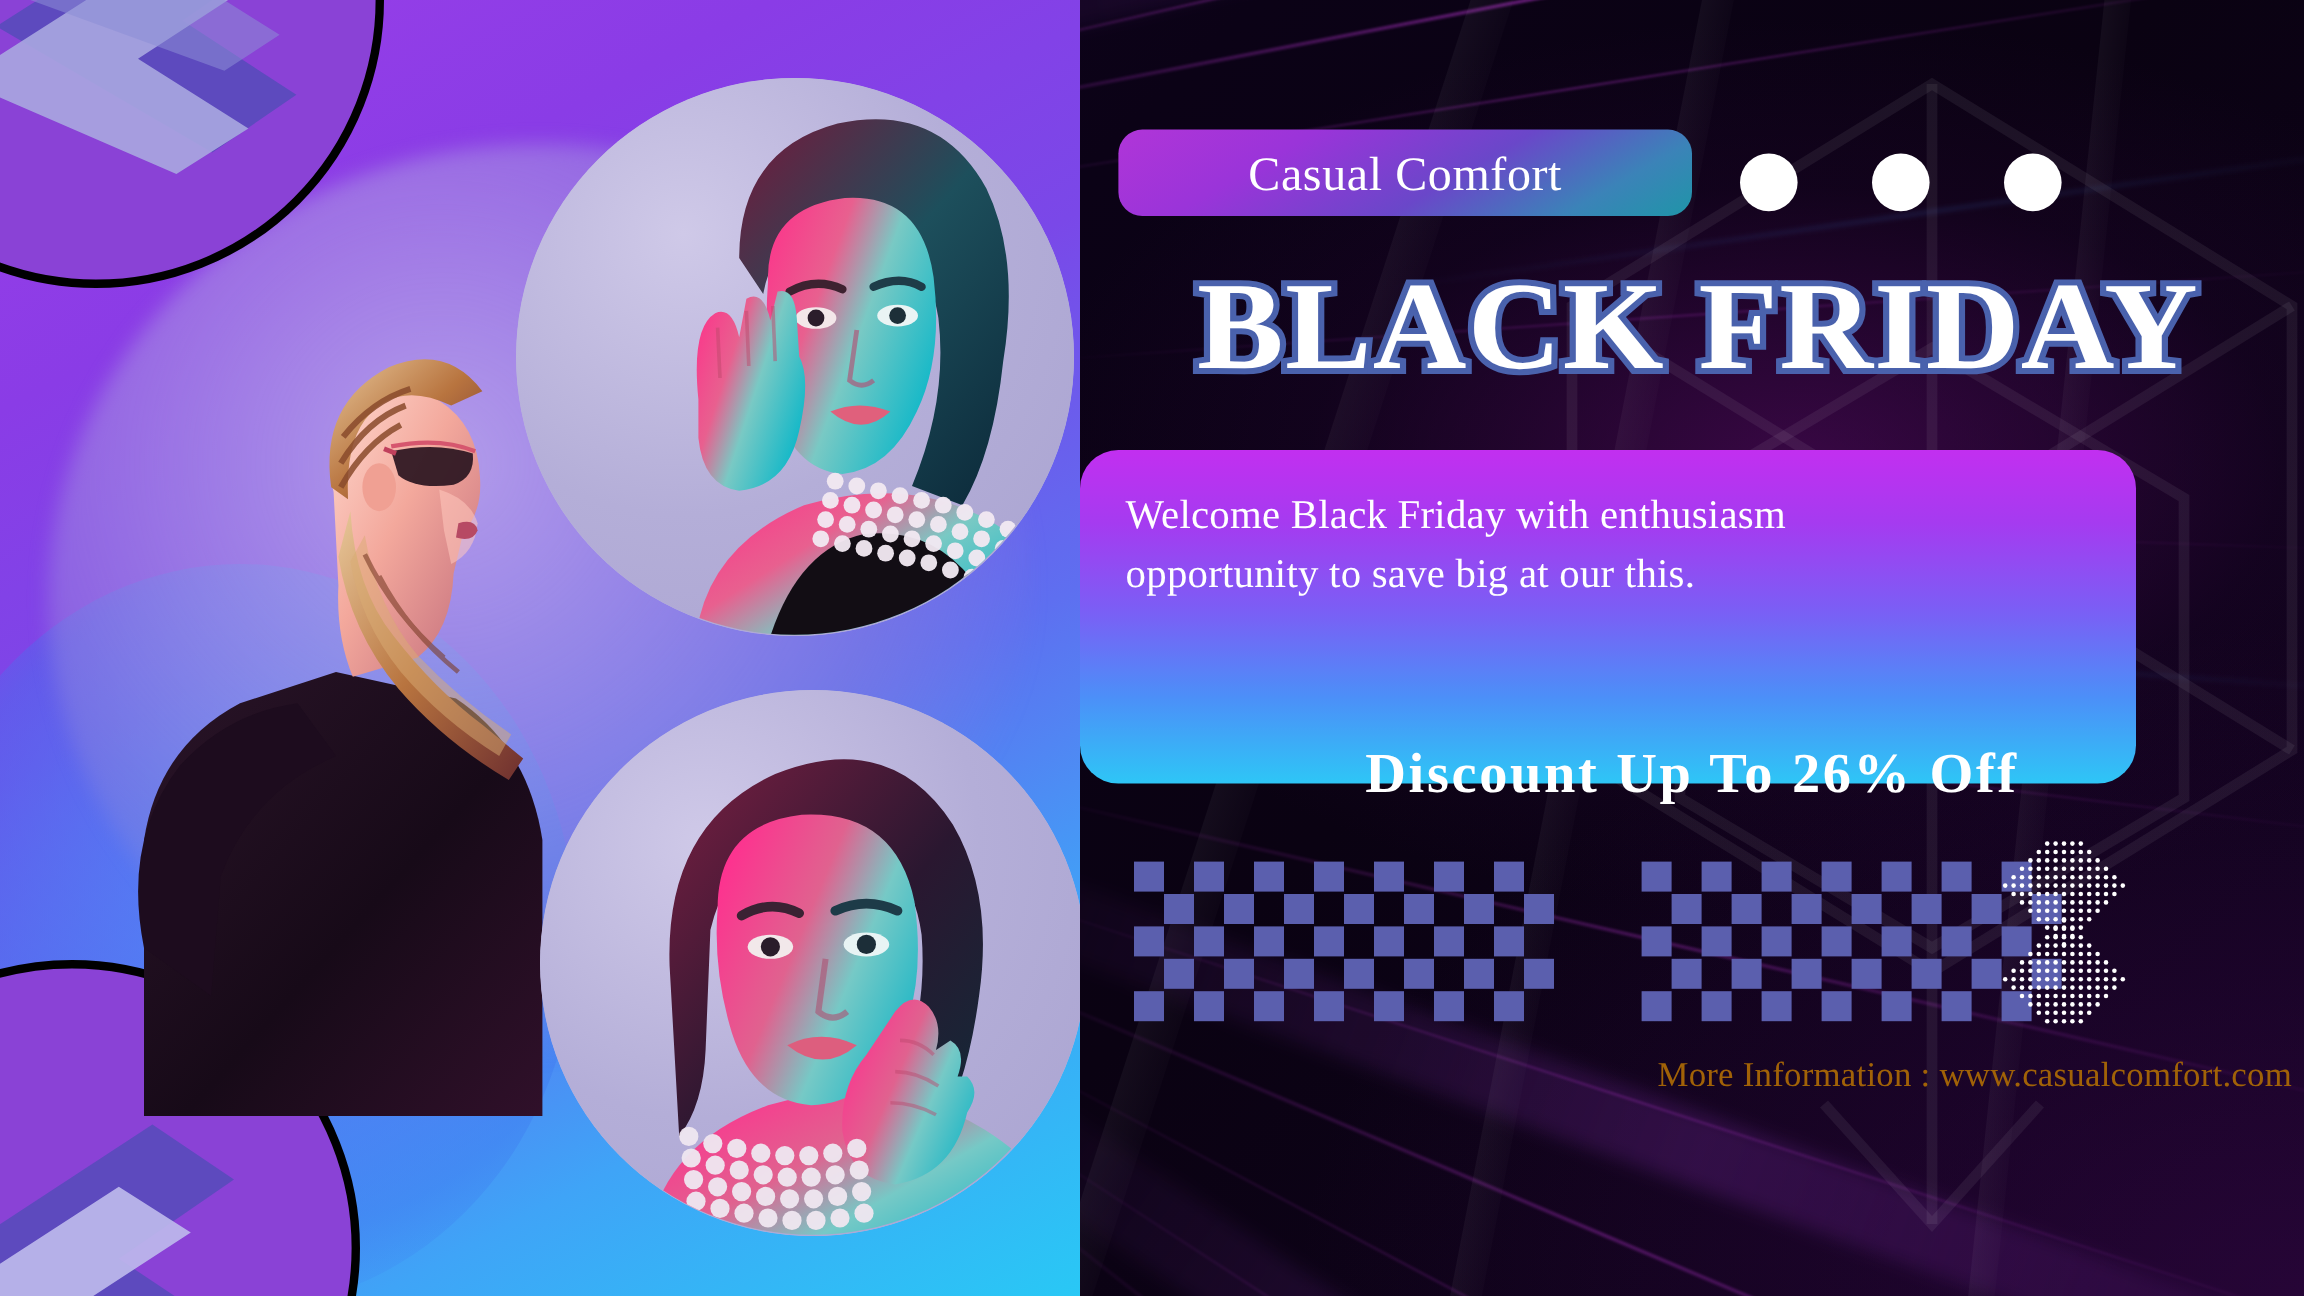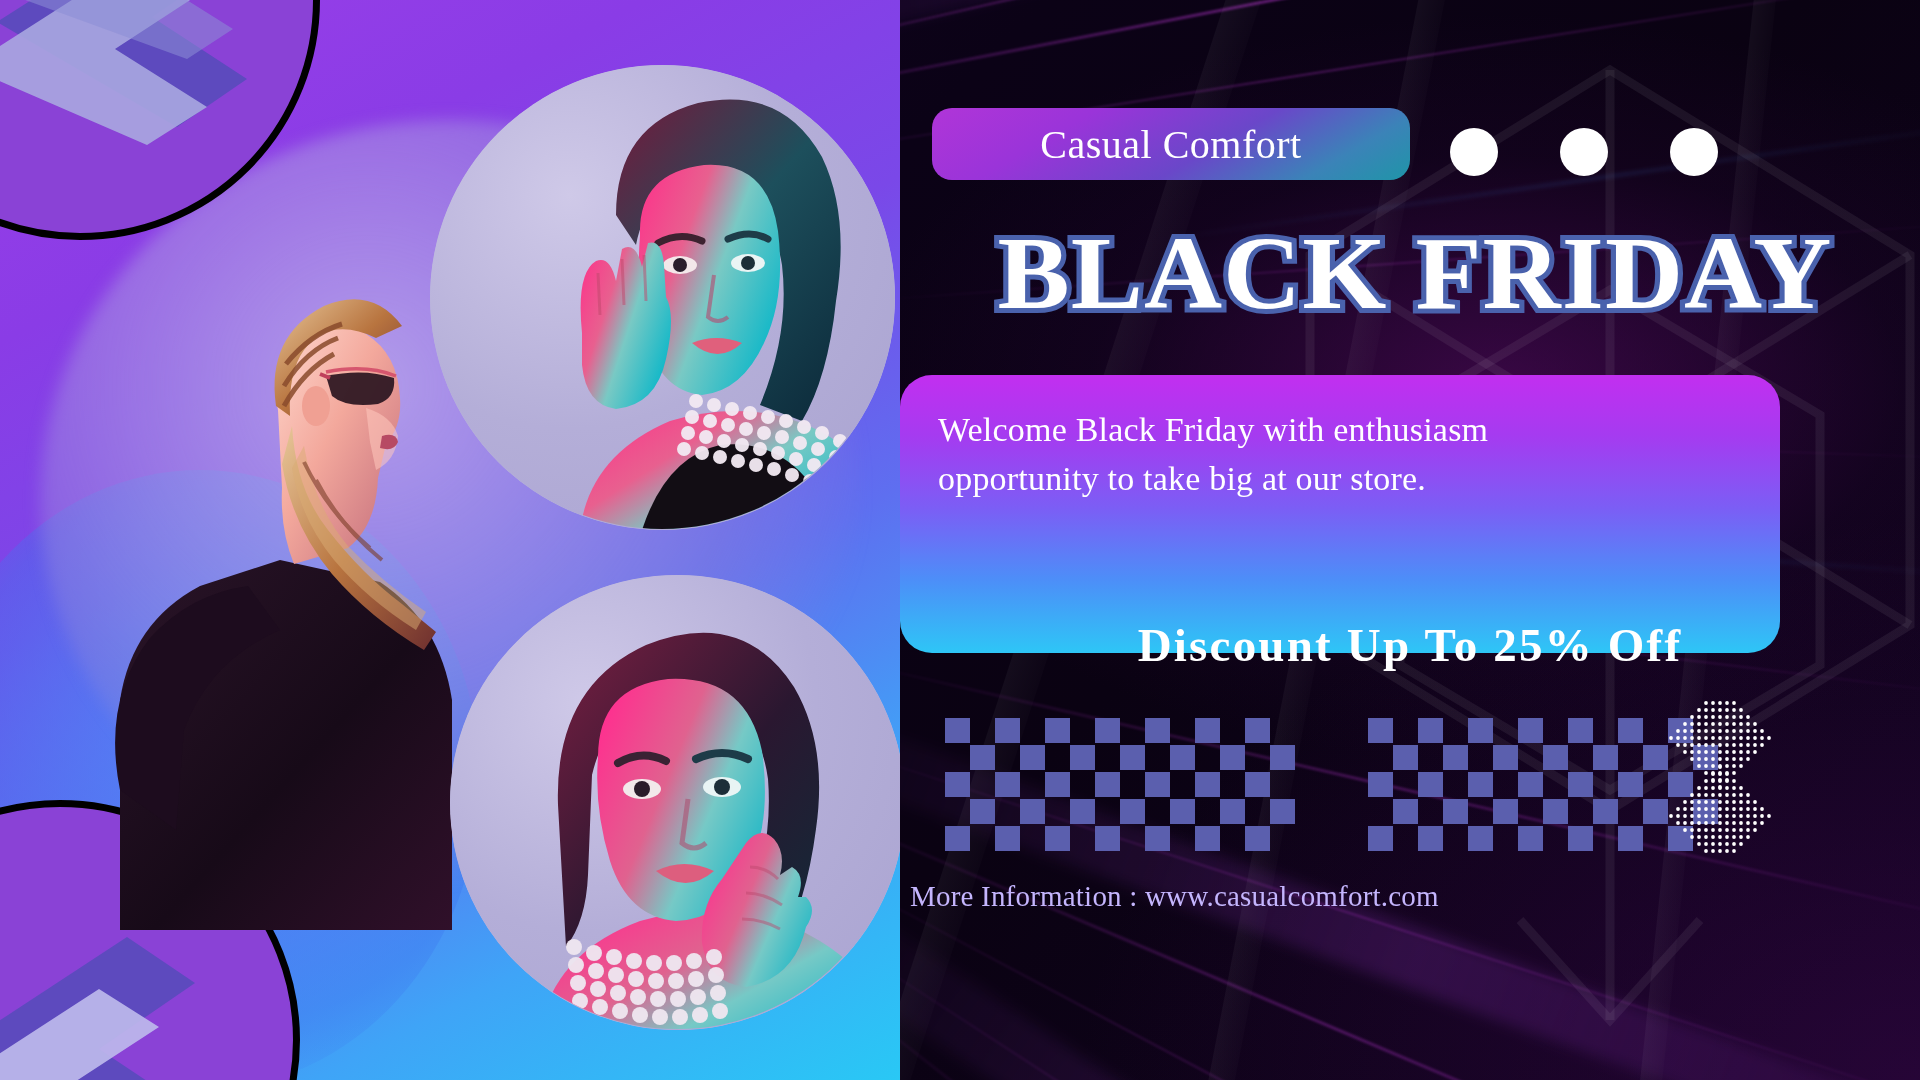--- a/index.html
+++ b/index.html
@@ -177,22 +177,22 @@
     width:350px;
   }
   .check-cell { width:25px; height:25px; }
   .check-cell.on { background:#5b5fae; }
 
   
   .diamond-orn { position:absolute; left:740px; top:700px; width:120px; height:155px; }
 
   .footer {
     position:absolute; left:-10px; top:880px; width:1000px;
-    text-align:left;
-    color:#c4b5fd;
+    text-align:right;
+    color:#a16207;
     font-size:29px; font-weight:400;
     letter-spacing:0.2px;
     white-space:nowrap;
   }
 </style>
 </head>
 <body>
 
 <div id="poster">
 
@@ -449,24 +449,24 @@
     <div class="dots">
       <span class="dot"></span>
       <span class="dot"></span>
       <span class="dot"></span>
     </div>
 
     <div class="headline">BLACK FRIDAY</div>
 
     <div class="desc-card">
       <div class="desc-text">Welcome Black Friday with enthusiasm</div>
-      <div class="desc-text">opportunity to take big at our store.</div>
+      <div class="desc-text">opportunity to save big at our this.</div>
     </div>
 
-    <div class="discount">Discount Up To 25% Off</div>
+    <div class="discount">Discount Up To 26% Off</div>
 
     <div class="checks">
       <div class="check-grid" id="grid-a">
           <div class="check-cell on" style="background: rgb(91, 95, 174);"></div>
           <div class="check-cell"></div>
           <div class="check-cell on" style="background: rgb(91, 95, 174);"></div>
           <div class="check-cell"></div>
           <div class="check-cell on" style="background: rgb(91, 95, 174);"></div>
           <div class="check-cell"></div>
           <div class="check-cell on" style="background: rgb(91, 95, 174);"></div>

